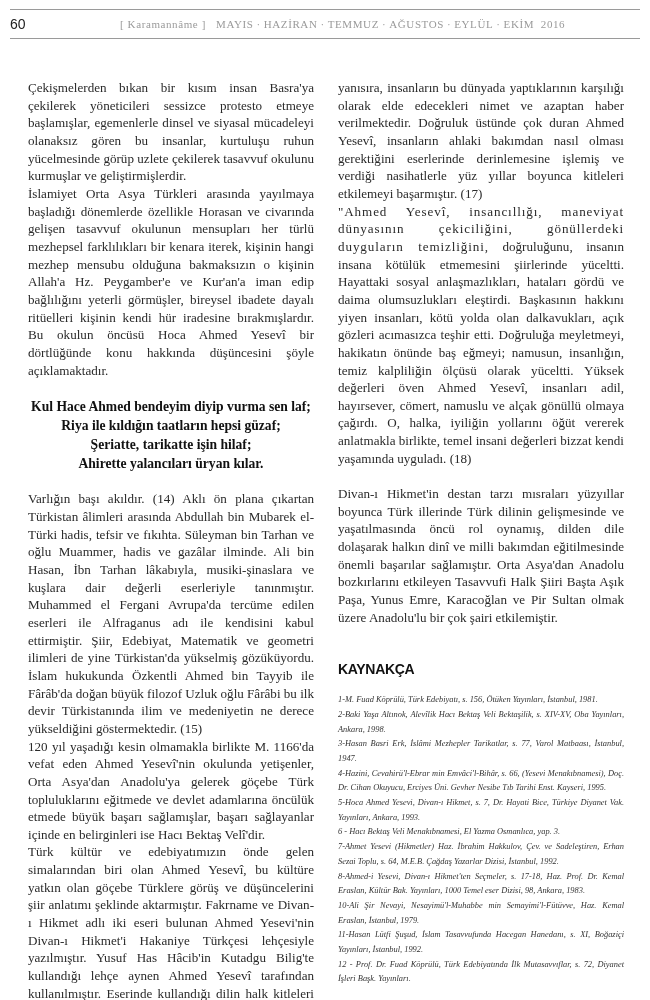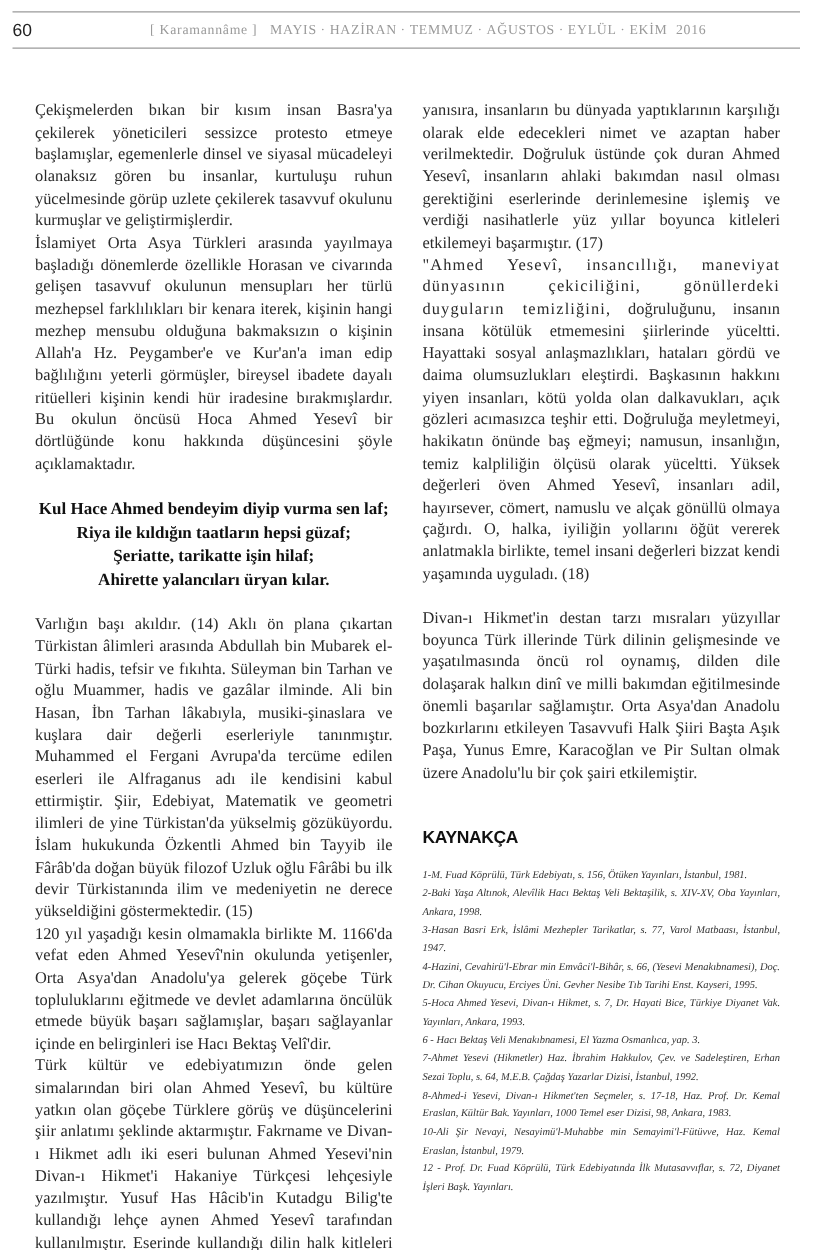--- a/index.html
+++ b/index.html
@@ -63,16 +63,17 @@
   <div class="refs">
     <p>1-M. Fuad Köprülü, Türk Edebiyatı, s. 156, Ötüken Yayınları, İstanbul, 1981.</p>
     <p>2-Baki Yaşa Altınok, Alevîlik Hacı Bektaş Veli Bektaşilik, s. XIV-XV, Oba Yayınları, Ankara, 1998.</p>
     <p>3-Hasan Basri Erk, İslâmi Mezhepler Tarikatlar, s. 77, Varol Matbaası, İstanbul, 1947.</p>
     <p>4-Hazini, Cevahirü'l-Ebrar min Emvâci'l-Bihâr, s. 66, (Yesevi Menakıbnamesi), Doç. Dr. Cihan Okuyucu, Erciyes Üni. Gevher Nesibe Tıb Tarihi Enst. Kayseri, 1995.</p>
     <p>5-Hoca Ahmed Yesevi, Divan-ı Hikmet, s. 7, Dr. Hayati Bice, Türkiye Diyanet Vak. Yayınları, Ankara, 1993.</p>
     <p>6 - Hacı Bektaş Veli Menakıbnamesi, El Yazma Osmanlıca, yap. 3.</p>
     <p>7-Ahmet Yesevi (Hikmetler) Haz. İbrahim Hakkulov, Çev. ve Sadeleştiren, Erhan Sezai Toplu, s. 64, M.E.B. Çağdaş Yazarlar Dizisi, İstanbul, 1992.</p>
     <p>8-Ahmed-i Yesevi, Divan-ı Hikmet'ten Seçmeler, s. 17-18, Haz. Prof. Dr. Kemal Eraslan, Kültür Bak. Yayınları, 1000 Temel eser Dizisi, 98, Ankara, 1983.</p>
     <p>10-Ali Şir Nevayi, Nesayimü'l-Muhabbe min Semayimi'l-Fütüvve, Haz. Kemal Eraslan, İstanbul, 1979.</p>
+    <p>11-Hasan Lütfi Şuşud, İslam Tasavvufunda Hacegan Hanedanı, s. XI, Boğaziçi Yayınları, İstanbul, 1992.</p>
     <p>12 - Prof. Dr. Fuad Köprülü, Türk Edebiyatında İlk Mutasavvıflar, s. 72, Diyanet İşleri Başk. Yayınları.</p>
 
   </div>
 </div>
 
 </body></html>

